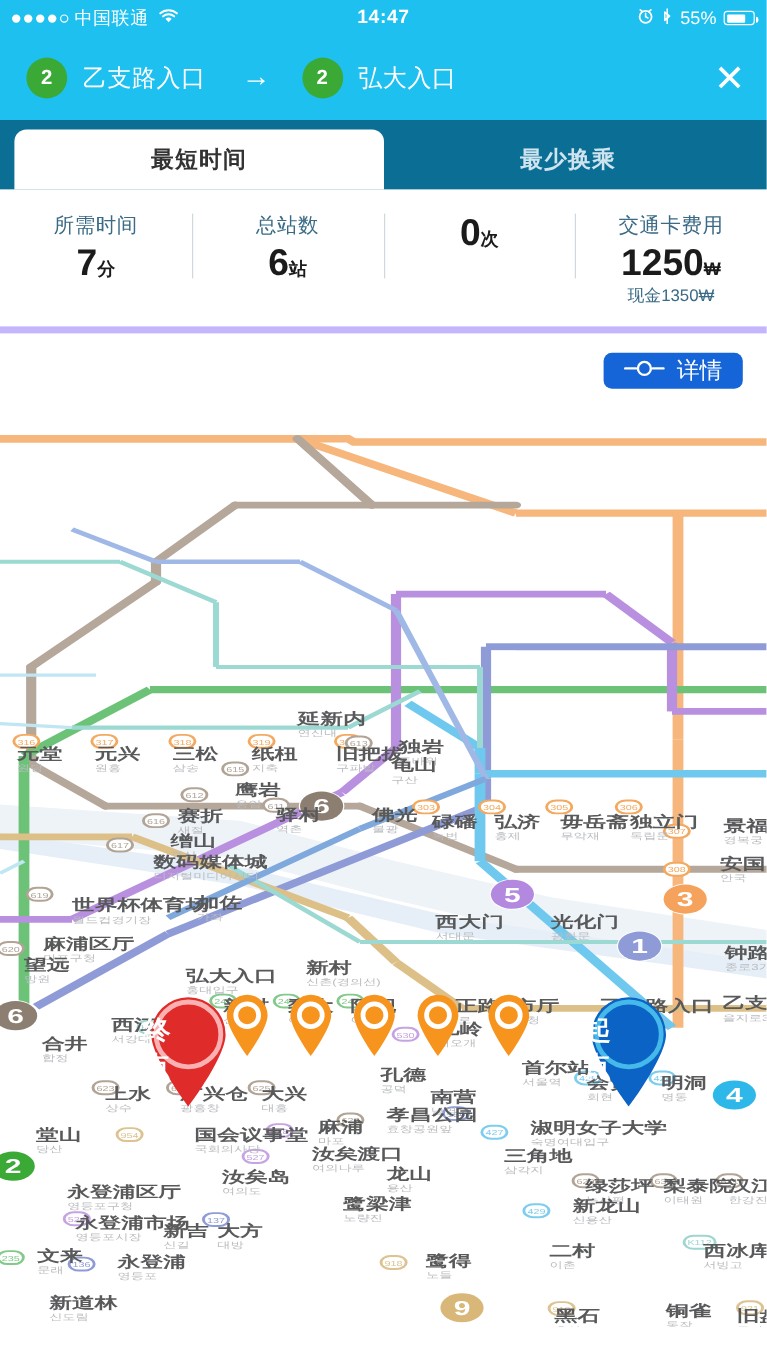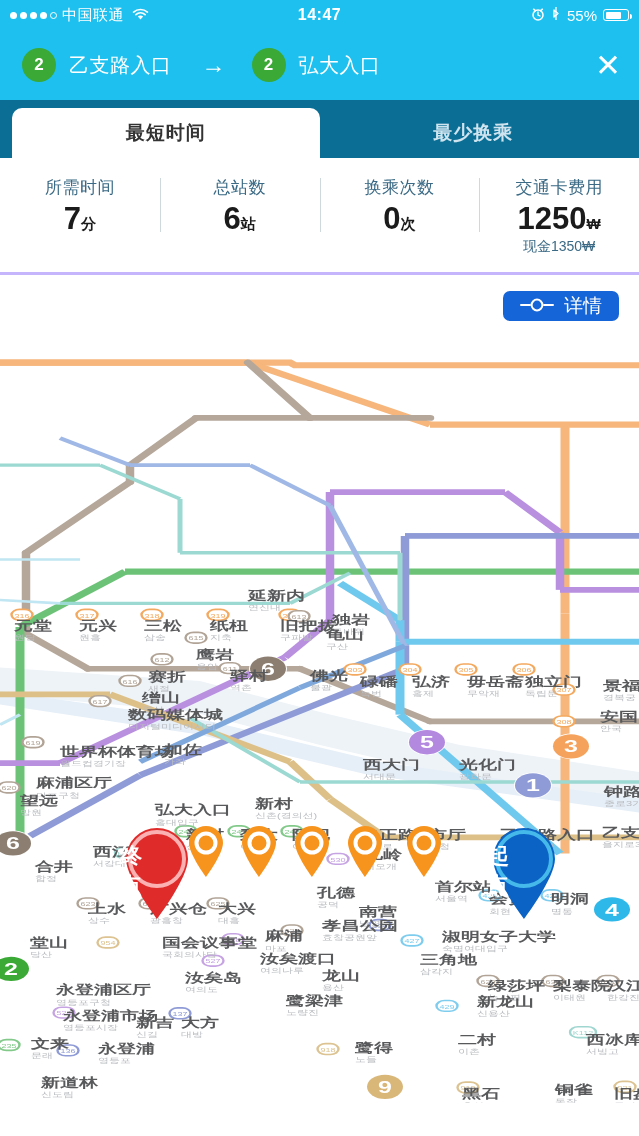--- a/index.html
+++ b/index.html
@@ -50,21 +50,21 @@
   .tabbar{ height:58px; background:#0a6e95; display:flex; align-items:flex-end; padding:0 12px; }
   .tab{
     flex:1; height:50px; display:flex; align-items:center; justify-content:center;
     font-size:19px; color:#cfe4ee; border-radius:10px 10px 0 0; letter-spacing:1px;font-weight:bold;
   }
   .tab.active{ background:#fff; color:#333; }
 
   
   .summary{
     background:#fff; display:flex; align-items:flex-start;
-    padding:18px 0 16px; border-bottom:3px solid #c4b5fd;
+    padding:18px 0 16px; border-bottom:6px solid #c4b5fd;
   }
   .sm-cell{ flex:1; text-align:center; position:relative; padding:0 4px; }
   .sm-cell + .sm-cell::before{
     content:""; position:absolute; left:0; top:2px; width:1px; height:54px; background:#cfd8dd;
   }
   .sm-title{ font-size:17px; color:#3a6a85; margin-bottom:2px; letter-spacing:.5px; }
   .sm-val{ font-size:31px; font-weight:bold; color:#1b1b1b; line-height:1.15; }
   .sm-val .unit{ font-size:15px; font-weight:bold; }
   .sm-sub{ font-size:14px; color:#3a6a85; margin-top:1px; }
 
@@ -149,21 +149,20 @@
   <div class="summary">
     <div class="sm-cell">
       <div class="sm-title">所需时间</div>
       <div class="sm-val"><span>7</span><span class="unit">分</span></div>
     </div>
     <div class="sm-cell">
       <div class="sm-title">总站数</div>
       <div class="sm-val"><span>6</span><span class="unit">站</span></div>
     </div>
     <div class="sm-cell">
-      <div class="sm-title">换乘次数</div>
       <div class="sm-val"><span>0</span><span class="unit">次</span></div>
     </div>
     <div class="sm-cell">
       <div class="sm-title">交通卡费用</div>
       <div class="sm-val"><span>1250</span><span class="unit">₩</span></div>
       <div class="sm-sub">现金1350₩</div>
     </div>
   </div>
 
   <div class="detail-wrap">

